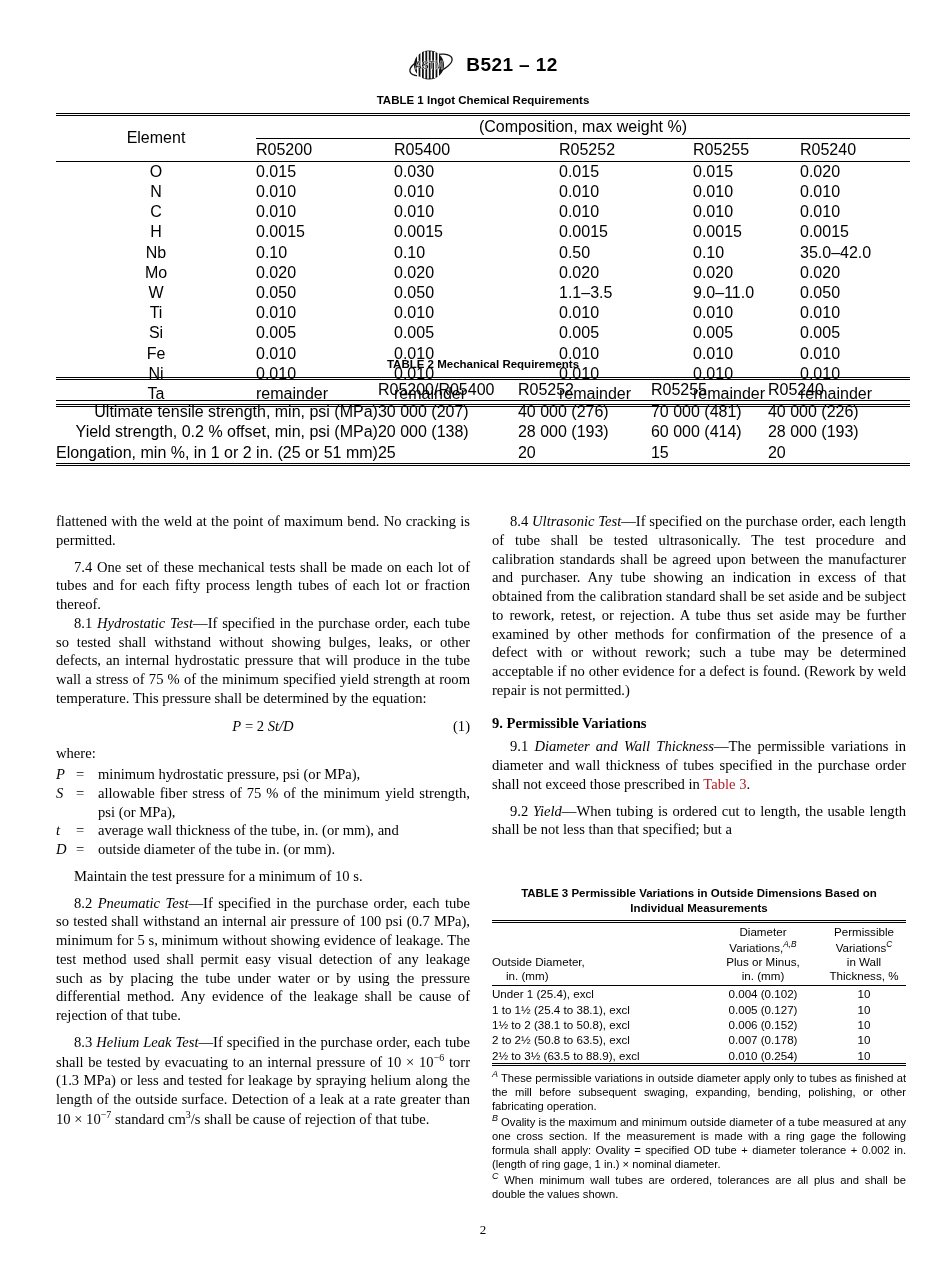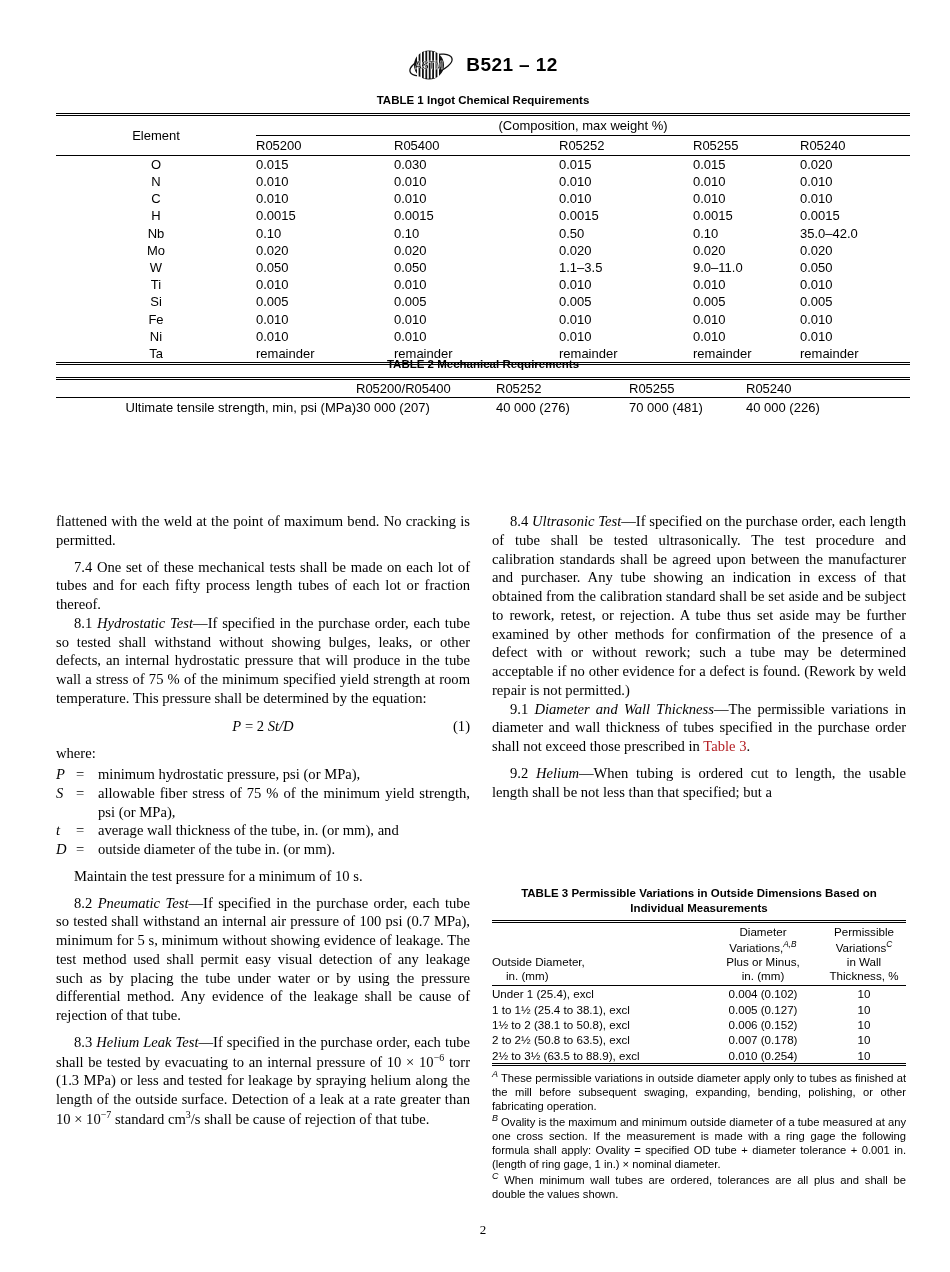--- a/index.html
+++ b/index.html
@@ -53,21 +53,21 @@
   .tbl-title {
     font-size: 11.5px;
     font-weight: bold;
     text-align: center;
     margin-bottom: 5px;
     line-height: 1.28;
   }
   table.astm {
     border-collapse: collapse;
     width: 100%;
-    font-size: 13px;
+    font-size: 16px;
   }
   table.astm td, table.astm th {
     padding: 0.5px 0;
     font-weight: normal;
     vertical-align: bottom;
     white-space: nowrap;
   }
   .rule-dbl-top { border-top: 3px double #000; }
   .rule-thin-top { border-top: 0.9px solid #000; }
   .rule-thin-bot { border-bottom: 0.9px solid #000; }
@@ -321,20 +321,34 @@
           <td class="lft" style="width:117px">R05255</td>
           <td class="lft">R05240</td>
         </tr>
         <tr class="rule-thin-top">
           <td class="lbl-col">Ultimate tensile strength, min, psi (MPa)</td>
           <td class="lft">30 000 (207)</td>
           <td class="lft">40 000 (276)</td>
           <td class="lft">70 000 (481)</td>
           <td class="lft">40 000 (226)</td>
         </tr>
+        <tr>
+          <td class="lbl-col">Yield strength, 0.2 % offset, min, psi (MPa)</td>
+          <td class="lft">20 000 (138)</td>
+          <td class="lft">28 000 (193)</td>
+          <td class="lft">60 000 (414)</td>
+          <td class="lft">28 000 (193)</td>
+        </tr>
+        <tr class="rule-dbl-bot">
+          <td class="lbl-col">Elongation, min %, in 1 or 2 in. (25 or 51 mm)</td>
+          <td class="lft">25</td>
+          <td class="lft">20</td>
+          <td class="lft">15</td>
+          <td class="lft">20</td>
+        </tr>
       </tbody>
     </table>
   </div>
 
   <div class="col" id="col-left">
 
     <p>flattened with the weld at the point of maximum bend. No cracking is permitted.</p>
 
     <p class="para-ind gap-above">7.4  One set of these mechanical tests shall be made on each lot of tubes and for each fifty process length tubes of each lot or fraction thereof.</p>
 
@@ -386,27 +400,28 @@
     </p>
 
   </div>
 
   <div class="col" id="col-right">
 
     <p class="para-ind">
       <span>8.4 </span><span class="ital">Ultrasonic Test</span><span>—If specified on the purchase order, each length of tube shall be tested ultrasonically. The test procedure and calibration standards shall be agreed upon between the manufacturer and purchaser. Any tube showing an indication in excess of that obtained from the calibration standard shall be set aside and be subject to rework, retest, or rejection. A tube thus set aside may be further examined by other methods for confirmation of the presence of a defect with or without rework; such a tube may be determined acceptable if no other evidence for a defect is found. (Rework by weld repair is not permitted.)</span>
     </p>
 
+    <p class="sec-head">9. Permissible Variations</p>
 
     <p class="para-ind">
       <span>9.1 </span><span class="ital">Diameter and Wall Thickness</span><span>—The permissible variations in diameter and wall thickness of tubes specified in the purchase order shall not exceed those prescribed in </span><span class="link">Table 3</span><span>.</span>
     </p>
 
     <p class="para-ind gap-above">
-      <span>9.2 </span><span class="ital">Helium</span><span>—When tubing is ordered cut to length, the usable length shall be not less than that specified; but a</span>
+      <span>9.2 </span><span class="ital">Yield</span><span>—When tubing is ordered cut to length, the usable length shall be not less than that specified; but a</span>
     </p>
 
   </div>
 
   <div class="tbl-wrap" id="table3-wrap">
     <div class="tbl-title">
       <span>TABLE 3 Permissible Variations in Outside Dimensions Based on</span><br>
       <span>Individual Measurements</span>
     </div>
     <table class="astm" id="table3">
@@ -455,21 +470,21 @@
           <td class="c2">0.010 (0.254)</td>
           <td class="c3">10</td>
         </tr>
       </tbody>
     </table>
 
     <div class="footnotes">
       <p><span class="fn-mark">A</span>
         <span>These permissible variations in outside diameter apply only to tubes as finished at the mill before subsequent swaging, expanding, bending, polishing, or other fabricating operation.</span></p>
       <p><span class="fn-mark">B</span>
-        <span>Ovality is the maximum and minimum outside diameter of a tube measured at any one cross section. If the measurement is made with a ring gage the following formula shall apply: Ovality = specified OD tube + diameter tolerance + 0.001 in. (length of ring gage, 1 in.) × nominal diameter.</span></p>
+        <span>Ovality is the maximum and minimum outside diameter of a tube measured at any one cross section. If the measurement is made with a ring gage the following formula shall apply: Ovality = specified OD tube + diameter tolerance + 0.002 in. (length of ring gage, 1 in.) × nominal diameter.</span></p>
       <p><span class="fn-mark">C</span>
         <span>When minimum wall tubes are ordered, tolerances are all plus and shall be double the values shown.</span></p>
     </div>
   </div>
 
   <div class="page-num">2</div>
 
 </div>
 
 </body></html>

